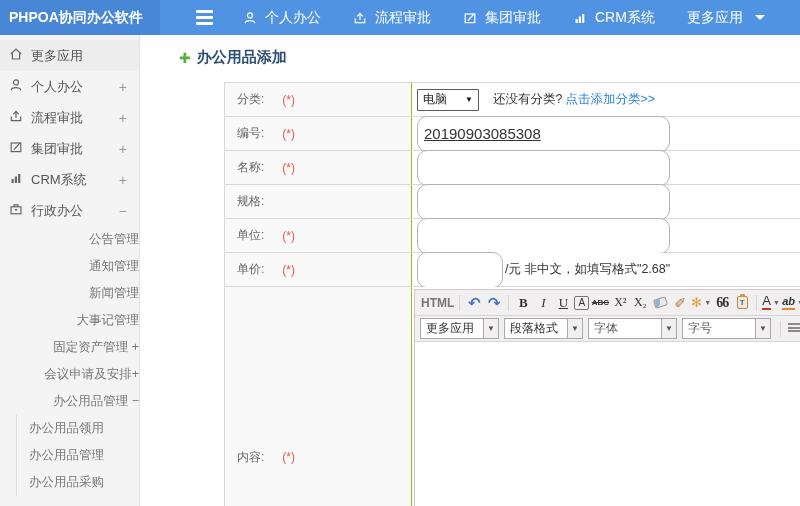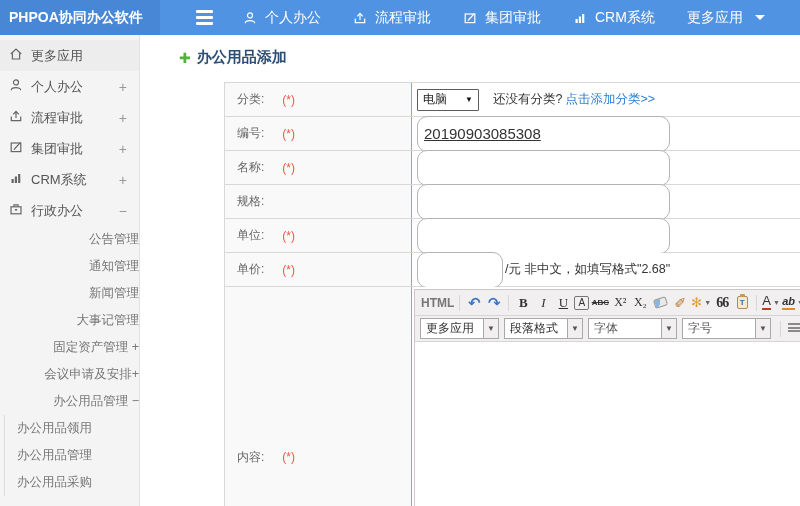--- a/index.html
+++ b/index.html
@@ -22,21 +22,21 @@
   .layout { display:flex; height:471px; }
   .sidebar { width:140px; background:#f4f4f4; border-right:1px solid #e2e2e2; padding-top:5px; flex:none; }
   .side-item { height:31px; display:flex; align-items:center; padding:0 12px 0 9px;
                color:#555; font-size:13px; cursor:pointer; }
   .side-item.active { background:#ededed; }
   .side-item svg { flex:none; }
   .side-item .lbl { flex:1; margin-left:8px; white-space:nowrap; }
   .expand { color:#999; font-size:14px; }
   .side-sub { height:27px; line-height:27px; padding-left:22px; color:#777;
               font-size:12.5px; cursor:pointer; white-space:nowrap;text-align:right; }
-  .side-sub2-wrap { margin-left:4px; border-left:1px solid #ddd; }
+  .side-sub2-wrap { margin-left:16px; border-left:1px solid #ddd; }
   .side-sub2 { height:27px; line-height:27px; padding-left:12px; color:#777;
                font-size:12.5px; cursor:pointer; white-space:nowrap; }
 
   
   .content { flex:1; background:#fff; padding:13px 0 0 39px; overflow:hidden; }
   .page-title { display:flex; align-items:center; gap:6px; color:#2d4f73; font-weight:bold; font-size:15px; }
   .plus-icon { color:#52b33b; font-size:14px; font-weight:bold; }
 
   .form { margin:15px 0 0 45px; width:742px; border:1px solid #d8d8d8; }
   .frow { display:flex; border-bottom:1px solid #d8d8d8; height:34px; }

